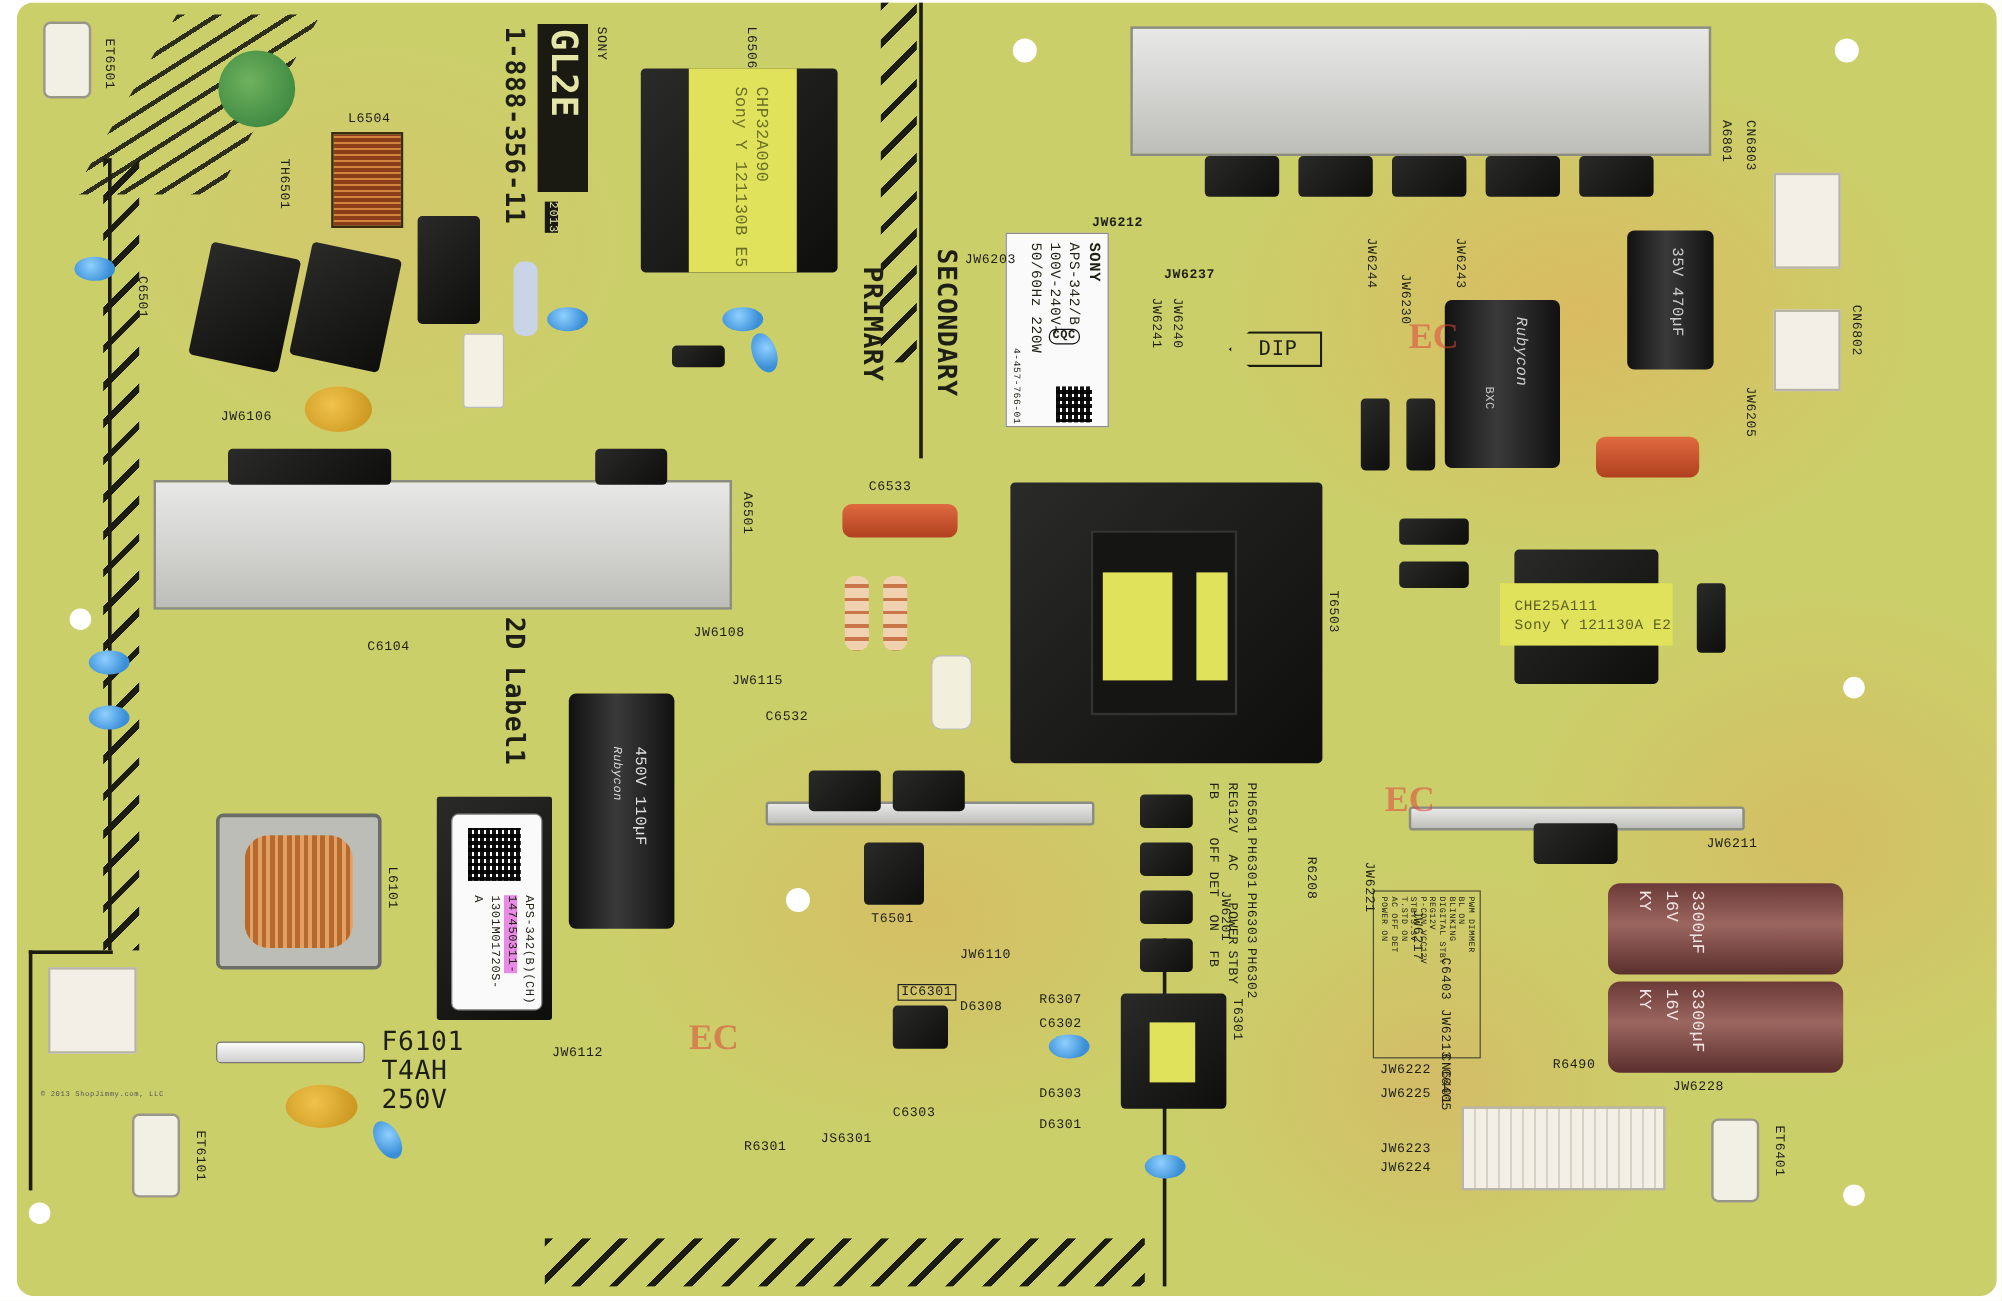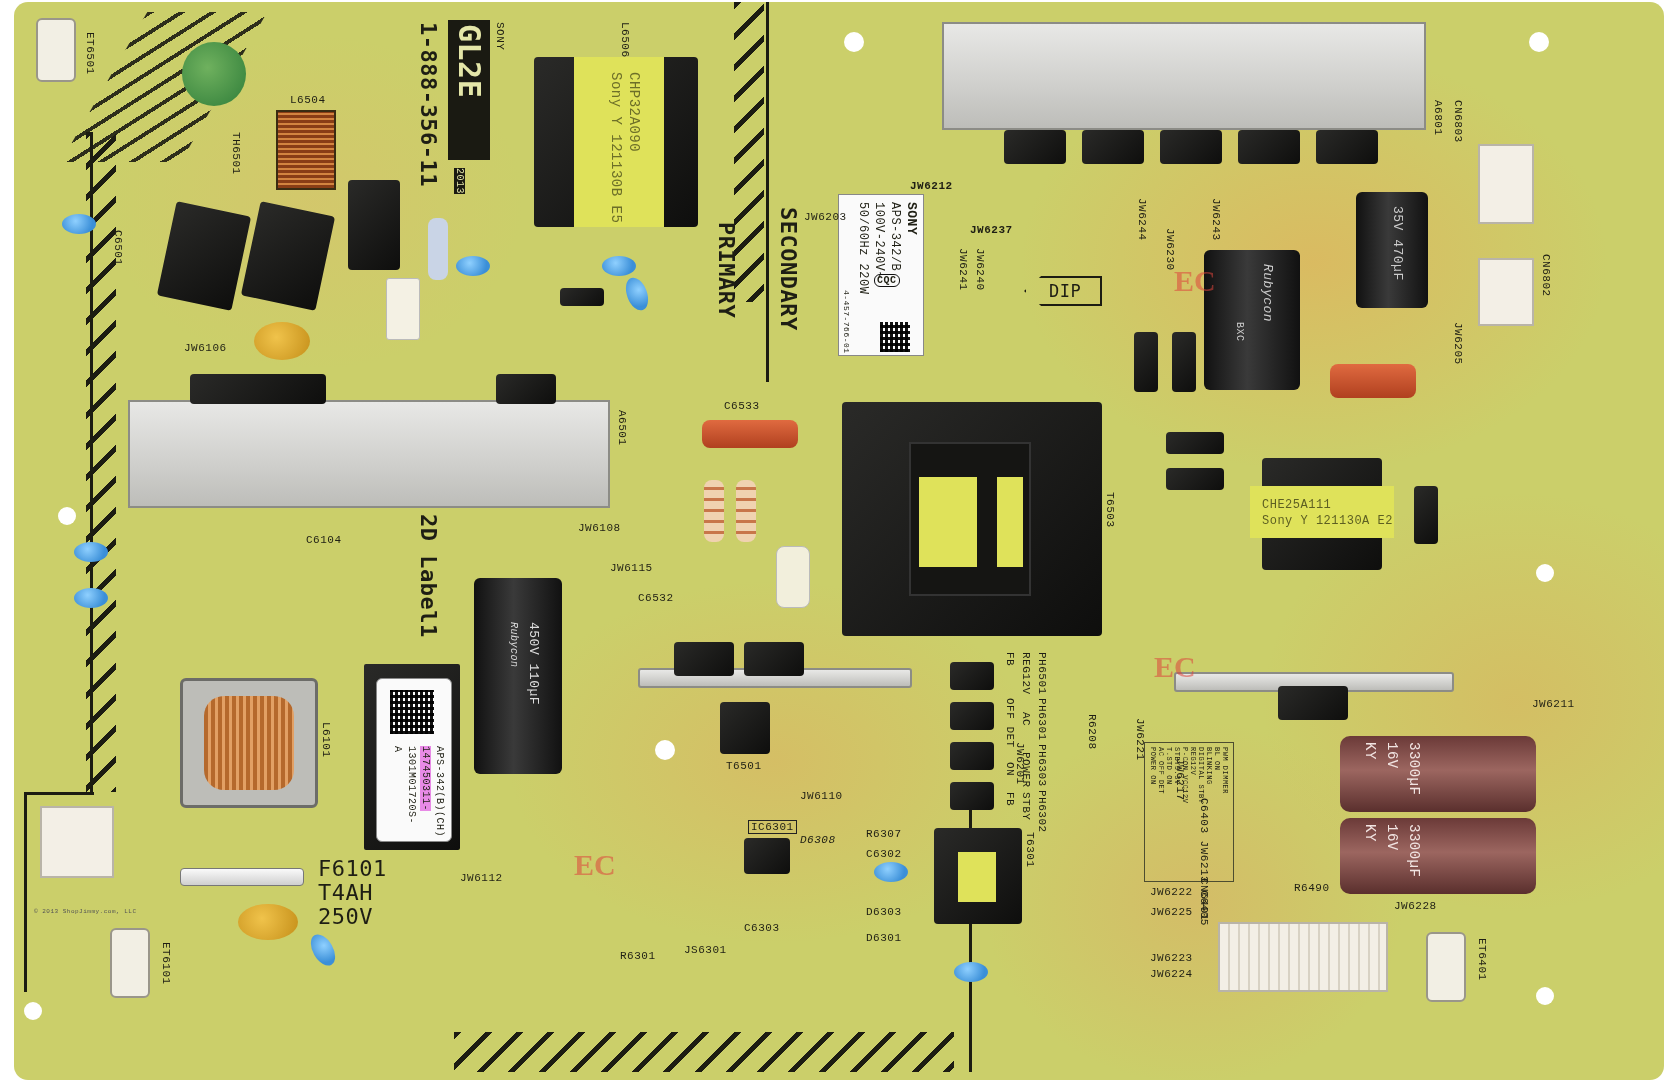--- a/index.html
+++ b/index.html
@@ -270,30 +270,30 @@
   <div class="silk silk-v" style="left:1160px;top:756px;">JW6217</div>
   <div class="silk silk-v" style="left:1072px;top:712px;">R6208</div>
   <div class="silk silk-v" style="left:1000px;top:740px;">JW6201</div>
   <div class="silk" style="left:710px;top:398px;">C6533</div>
   <div class="silk" style="left:564px;top:520px;">JW6108</div>
   <div class="silk" style="left:596px;top:560px;">JW6115</div>
   <div class="silk" style="left:624px;top:590px;">C6532</div>
   <div class="silk" style="left:292px;top:532px;">C6104</div>
   <div class="silk" style="left:712px;top:758px;">T6501</div>
   <div class="silk" style="left:786px;top:788px;">JW6110</div>
-  <div class="silk" style="left:786px;top:832px;font-style:italic;">D6308</div>
+  <div class="silk" style="left:786px;top:832px;">D6308</div>
   <div class="silk" style="left:852px;top:826px;">R6307</div>
   <div class="silk" style="left:852px;top:846px;">C6302</div>
   <div class="silk" style="left:852px;top:904px;">D6303</div>
   <div class="silk" style="left:852px;top:930px;">D6301</div>
   <div class="silk" style="left:730px;top:908px;margin-top:12px;">C6303</div>
   <div class="silk" style="left:606px;top:948px;">R6301</div>
   <div class="silk" style="left:670px;top:942px;">JS6301</div>
   <div class="silk" style="left:446px;top:870px;">JW6112</div>
-  <div class="silk" style="left:1518px;top:696px;">JW6211</div>
+  <div class="silk" style="left:1408px;top:696px;">JW6211</div>
   <div class="silk" style="left:1380px;top:898px;">JW6228</div>
   <div class="silk" style="left:1136px;top:904px;">JW6225</div>
   <div class="silk" style="left:1136px;top:884px;">JW6222</div>
   <div class="silk" style="left:1136px;top:950px;">JW6223</div>
   <div class="silk" style="left:1136px;top:966px;">JW6224</div>
   <div class="silk" style="left:1280px;top:880px;">R6490</div>
   <div class="silk silk-v" style="left:1184px;top:796px;">C6403 JW6213 C6405</div>
   <div class="silk silk-v" style="left:1184px;top:876px;">CN6401</div>
   <div class="silk silk-v" style="left:146px;top:940px;">ET6101</div>
   <div class="silk silk-v" style="left:1462px;top:936px;">ET6401</div>

